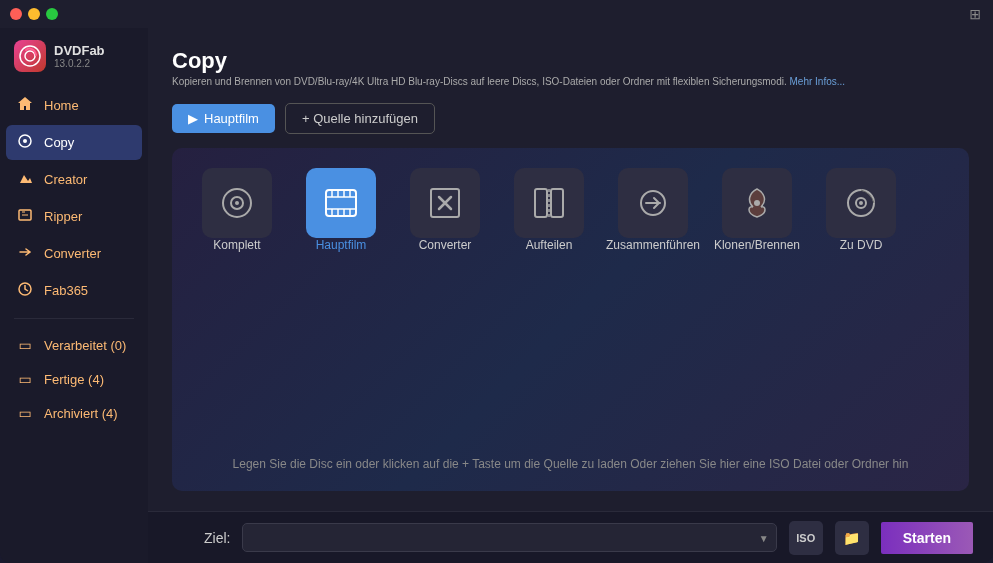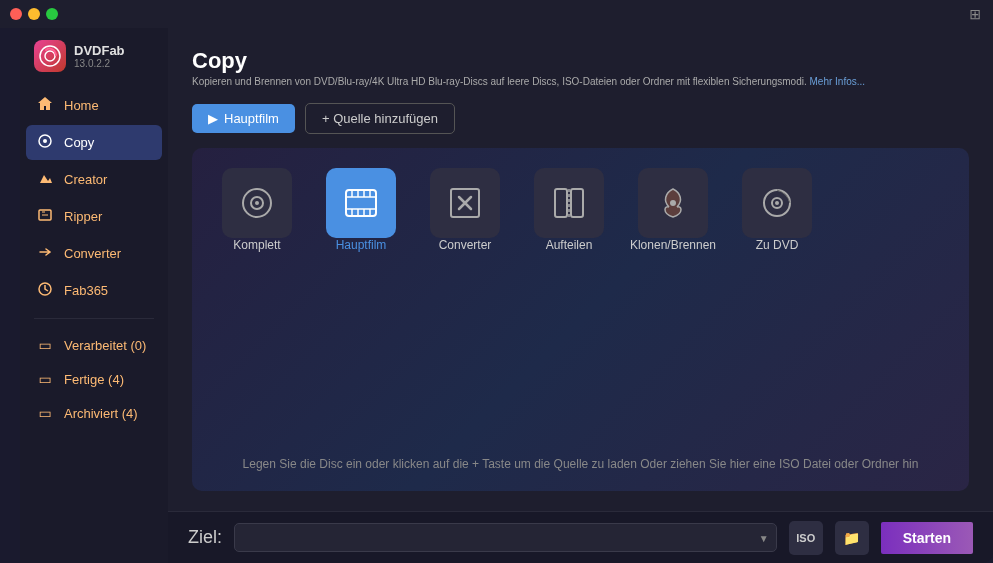--- a/index.html
+++ b/index.html
@@ -38,21 +38,20 @@
 
     
     .sidebar {
       width: 148px;
       background: #1a1a2a;
       padding-top: 28px;
       display: flex;
       flex-direction: column;
       flex-shrink: 0;
       height: 563px;
-      margin-left: 20px;
     }
     .sidebar-logo {
       display: flex;
       align-items: center;
       gap: 8px;
       padding: 12px 14px 16px;
     }
     .logo-icon {
       width: 32px; height: 32px;
       background: linear-gradient(135deg, #e84393, #c0392b);
@@ -205,22 +204,23 @@
       height: 52px;
       background: #181828;
       display: flex;
       align-items: center;
       padding: 0 20px;
       gap: 12px;
       border-top: 1px solid #2a2a3a;
     }
     .dest-label {
       color: #ccc;
-      font-size: 18px;
+      font-size: 14px;
       white-space: nowrap;
+      margin-left: 36px;
     }
     .dest-input-wrap {
       flex: 1;
       position: relative;
     }
     .dest-input {
       width: 100%;
       background: #252535;
       border: 1px solid #3a3a4a;
       border-radius: 5px;
@@ -406,20 +406,29 @@
     </div>
           <div class="mode-item">
       <div class="mode-icon-box ">
         <svg style="width:36px;height:36px;" viewBox="0 0 36 36" fill="none">
                 <rect x="4" y="4" width="12" height="28" rx="2" stroke="#aaa" stroke-width="2"></rect>
                 <rect x="20" y="4" width="12" height="28" rx="2" stroke="#aaa" stroke-width="2"></rect>
                 <line x1="18" y1="4" x2="18" y2="32" stroke="#aaa" stroke-width="1.5" stroke-dasharray="3 2"></line>
               </svg>
       </div>
       <span class="mode-label ">Aufteilen</span>
+    </div>
+          <div class="mode-item">
+      <div class="mode-icon-box ">
+        <svg style="width:36px;height:36px;" viewBox="0 0 36 36" fill="none">
+                <circle cx="18" cy="18" r="12" stroke="#aaa" stroke-width="2"></circle>
+                <path d="M11 18h14M19 13l5 5-5 5" stroke="#aaa" stroke-width="2" stroke-linecap="round"></path>
+              </svg>
+      </div>
+      <span class="mode-label ">Zusammenführen</span>
     </div>
           <div class="mode-item">
       <div class="mode-icon-box ">
         <svg style="width:36px;height:36px;" viewBox="0 0 36 36" fill="none">
                 <path d="M18 4 C10 8, 8 16, 14 22 C10 20, 6 28, 18 32 C30 28, 26 20, 22 22 C28 16, 26 8, 18 4Z" stroke="#aaa" stroke-width="1.5" fill="rgba(200,100,50,0.3)"></path>
                 <circle cx="18" cy="18" r="3" fill="#aaa"></circle>
               </svg>
       </div>
       <span class="mode-label ">Klonen/Brennen</span>
     </div>

